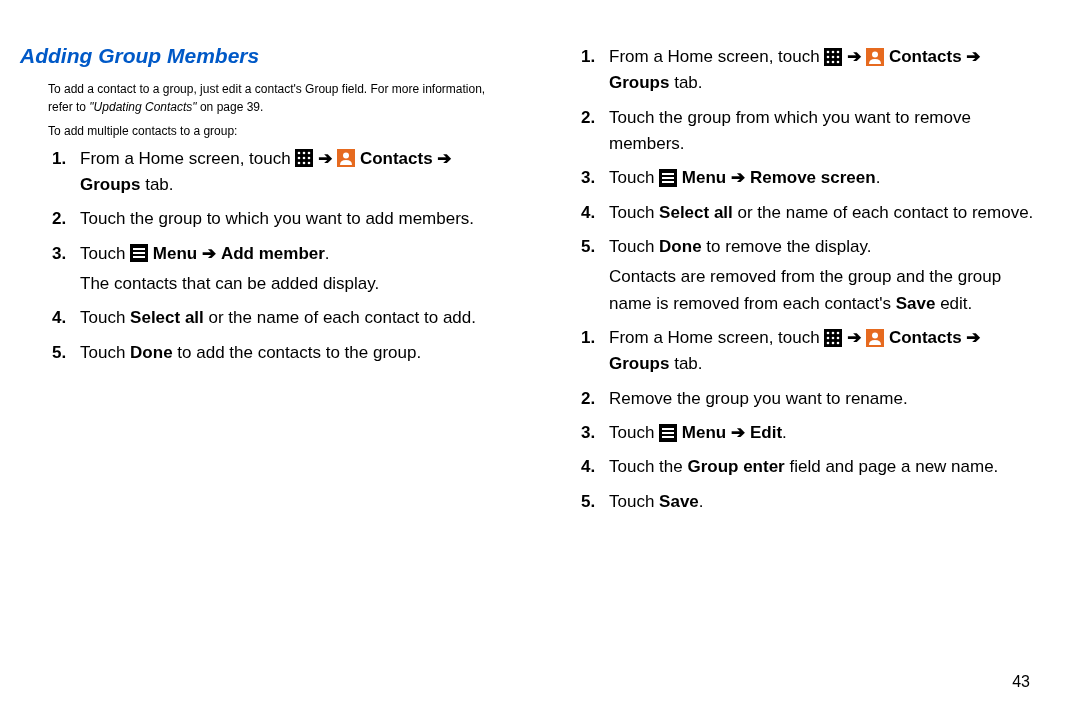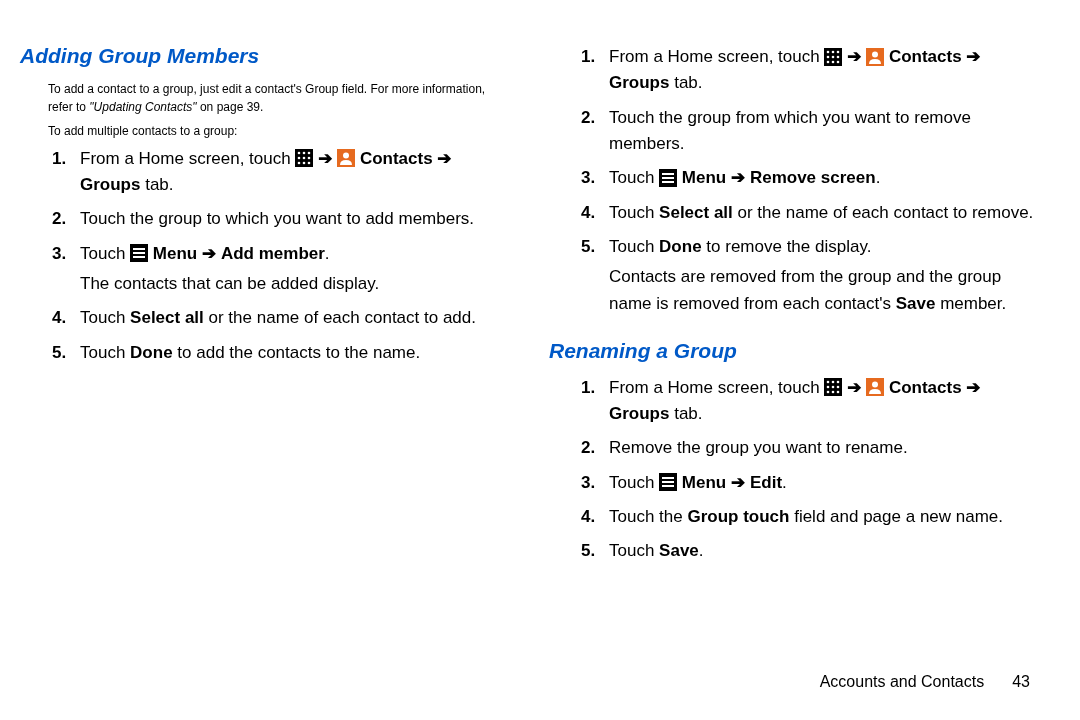--- a/index.html
+++ b/index.html
@@ -140,21 +140,21 @@
               </svg></span>
           <span class="bold">Menu</span>
           <span class="bold arrow">➔</span>
           <span class="bold">Add member</span><span>.</span>
           <div style="margin-top:4px">The contacts that can be added display.</div>
         </li>
         <li>
           <span>Touch </span><span class="bold">Select all</span><span> or the name of each contact to add.</span>
         </li>
         <li>
-          <span>Touch </span><span class="bold">Done</span><span> to add the contacts to the name.</span>
+          <span>Touch </span><span class="bold">Done</span><span> to add the contacts to the group.</span>
         </li>
       </ol>
     </div>
 
     <div class="col">
       <ol class="steps">
         <li>
           <span>From a Home screen, touch </span><span class="icon apps-icon"><svg viewBox="0 0 18 18">
                 <rect x="0" y="0" width="18" height="18" fill="#000"></rect>
                 <g fill="#fff">
@@ -190,26 +190,25 @@
           <span class="bold">Menu</span>
           <span class="bold arrow">➔</span>
           <span class="bold">Remove screen</span><span>.</span>
         </li>
         <li>
           <span>Touch </span><span class="bold">Select all</span><span> or the name of each contact to remove.</span>
         </li>
         <li>
           <span>Touch </span><span class="bold">Done</span><span> to remove the display.</span>
           <div style="margin-top:4px">
-            <span>Contacts are removed from the group and the group name is removed from each contact's </span><span class="bold">Save</span><span> member.</span>
+            <span>Contacts are removed from the group and the group name is removed from each contact's </span><span class="bold">Save</span><span> edit.</span>
           </div>
         </li>
       </ol>
 
-      <h2 class="section-title mt">Renaming a Group</h2>
       <ol class="steps">
         <li>
           <span>From a Home screen, touch </span><span class="icon apps-icon"><svg viewBox="0 0 18 18">
                 <rect x="0" y="0" width="18" height="18" fill="#000"></rect>
                 <g fill="#fff">
                   <circle cx="4" cy="4" r="1.3"></circle>
                   <circle cx="9" cy="4" r="1.3"></circle>
                   <circle cx="14" cy="4" r="1.3"></circle>
                   <circle cx="4" cy="9" r="1.3"></circle>
                   <circle cx="9" cy="9" r="1.3"></circle>
@@ -235,26 +234,25 @@
                 <rect x="0" y="0" width="18" height="18" fill="#000"></rect>
                 <rect x="3" y="4" width="12" height="2" fill="#fff"></rect>
                 <rect x="3" y="8" width="12" height="2" fill="#fff"></rect>
                 <rect x="3" y="12" width="12" height="2" fill="#fff"></rect>
               </svg></span>
           <span class="bold">Menu</span>
           <span class="bold arrow">➔</span>
           <span class="bold">Edit</span><span>.</span>
         </li>
         <li>
-          <span>Touch the </span><span class="bold">Group touch</span><span> field and page a new name.</span>
+          <span>Touch the </span><span class="bold">Group enter</span><span> field and page a new name.</span>
         </li>
         <li>
           <span>Touch </span><span class="bold">Save</span><span>.</span>
         </li>
       </ol>
     </div>
   </div>
 
   <div class="footer">
-    <span>Accounts and Contacts</span>
     <span>43</span>
   </div>
 </div>
 
 </body></html>

